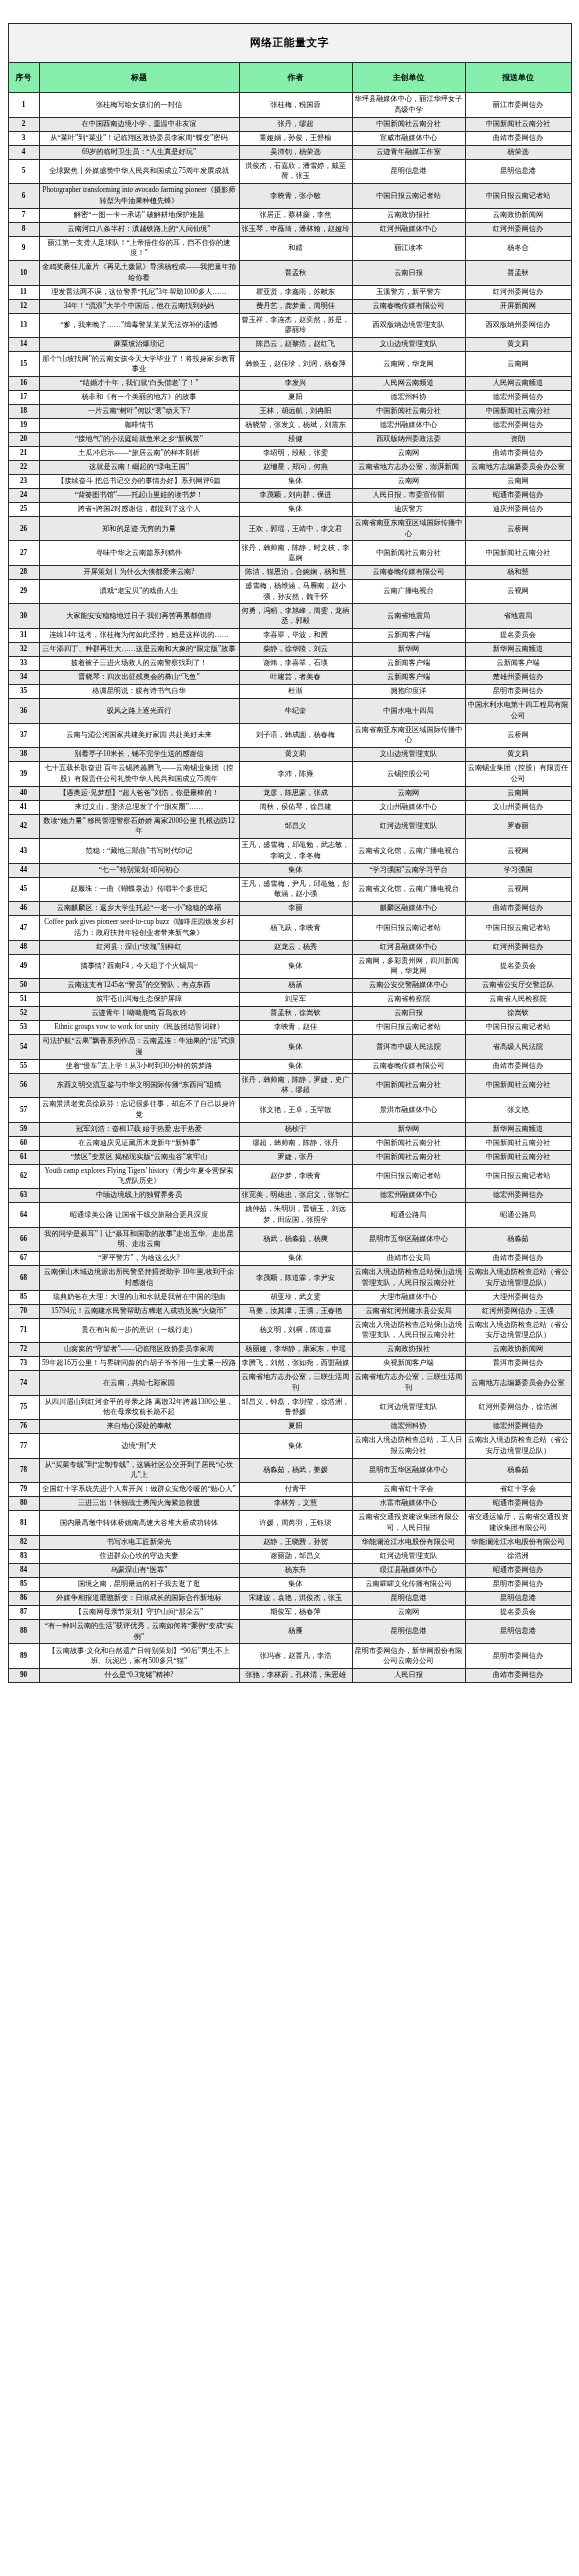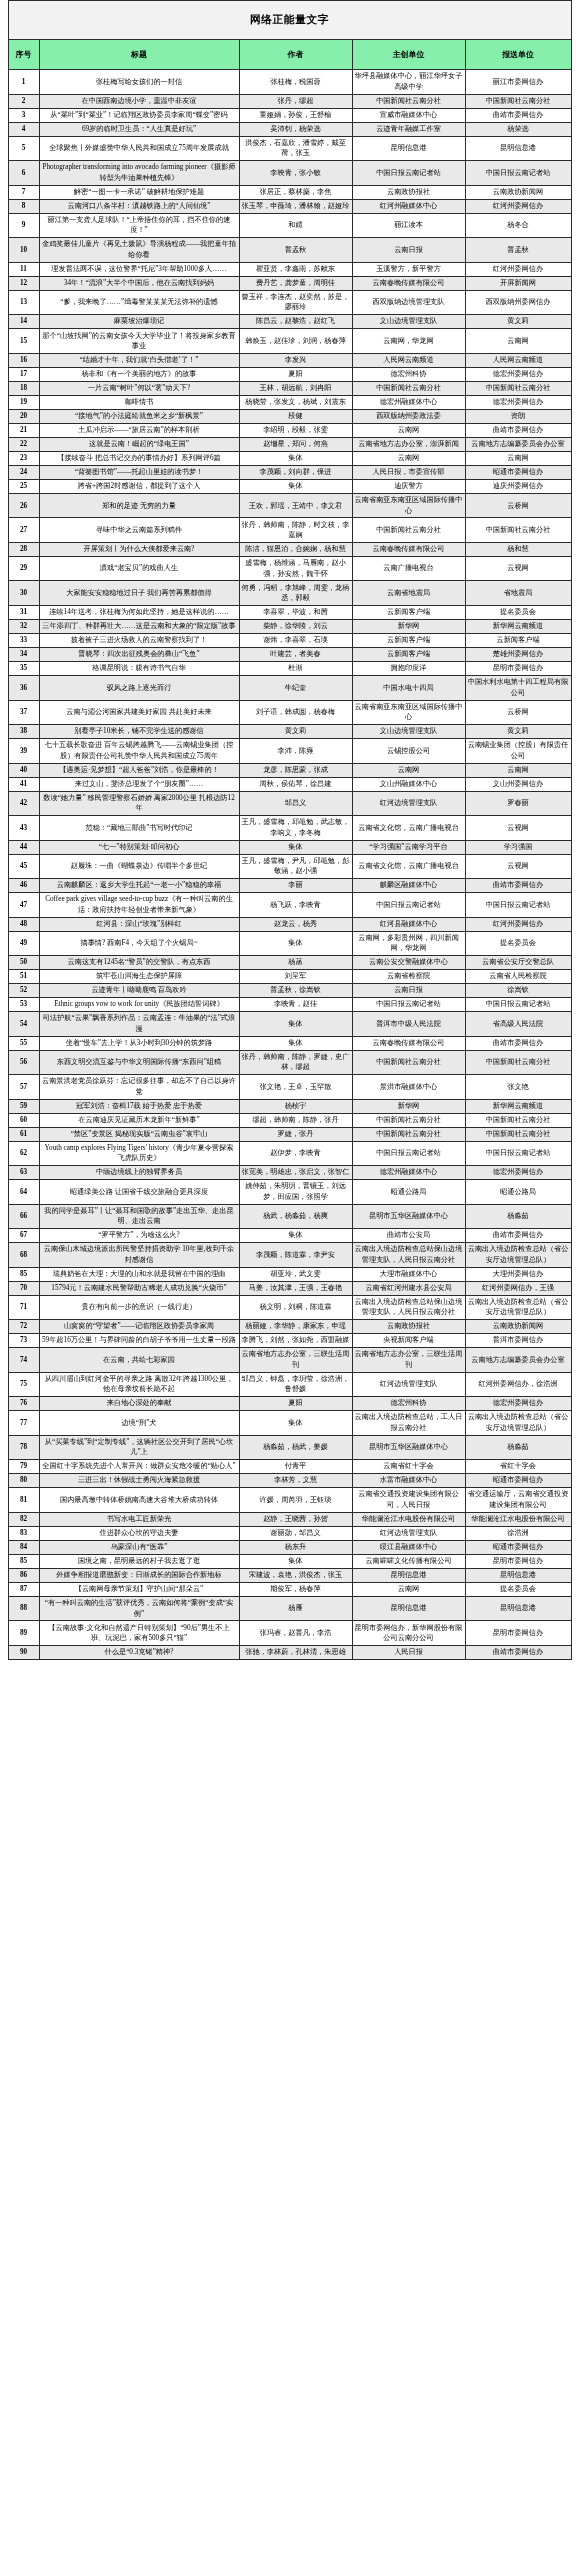--- a/index.html
+++ b/index.html
@@ -1,17 +1,17 @@
 <!DOCTYPE html>
 <html style="font-size:10px"><head>
 <meta charset="utf-8">
 <style>
   html,body{margin:0;padding:0;background:#ffffff;}
   body{width:579px;font-family:"Liberation Serif","DejaVu Serif",serif;color:#000;}
-  .wrap{width:564px;margin:0 auto 0 auto;}
+  .wrap{width:564px;margin:23px auto 0 auto;}
   table{border-collapse:collapse;width:100%;table-layout:fixed;}
   td,th{border:1px solid #2b2b2b;padding:1.3px 1.9px;text-align:center;vertical-align:middle;
         font-size:7.2px;line-height:1.45;word-break:break-word;}
   .title-cell{font-size:10.7px;font-weight:bold;padding:11.3px 0;background:#f2f2f2;letter-spacing:0.6px;}
   thead th{font-size:7.9px;font-weight:bold;background:#86efac;padding:8.8px 1.3px;}
   tbody tr:nth-child(even) td{background:#e9e9e9;}
   tbody tr:nth-child(odd) td{background:#ffffff;}
   tbody td.c-no{font-weight:bold;}
   col.c1{width:31px;} col.c2{width:200px;} col.c3{width:113px;} col.c4{width:113px;} col.c5{width:106px;}
   tbody td{min-height:25px;}
@@ -358,21 +358,21 @@
         </tr>
         <tr>
           <td class="c-no">46</td>
           <td class="c-title">云南麒麟区：返乡大学生托起“一老一小”稳稳的幸福</td>
           <td class="c-author">李丽</td>
           <td class="c-org">麒麟区融媒体中心</td>
           <td class="c-submit">曲靖市委网信办</td>
         </tr>
         <tr>
           <td class="c-no">47</td>
-          <td class="c-title">Coffee park gives village seed-to-cup buzz《有一种叫云南的生活：政府扶持年轻创业者带来新气象》</td>
+          <td class="c-title">Coffee park gives pioneer seed-to-cup buzz《咖啡庄园焕发乡村活力：政府扶持年轻创业者带来新气象》</td>
           <td class="c-author">杨飞跃，李映青</td>
           <td class="c-org">中国日报云南记者站</td>
           <td class="c-submit">中国日报云南记者站</td>
         </tr>
         <tr>
           <td class="c-no">48</td>
           <td class="c-title">红河县：深山“玫瑰”别样红</td>
           <td class="c-author">赵龙云，杨秀</td>
           <td class="c-org">红河县融媒体中心</td>
           <td class="c-submit">红河州委网信办</td>

